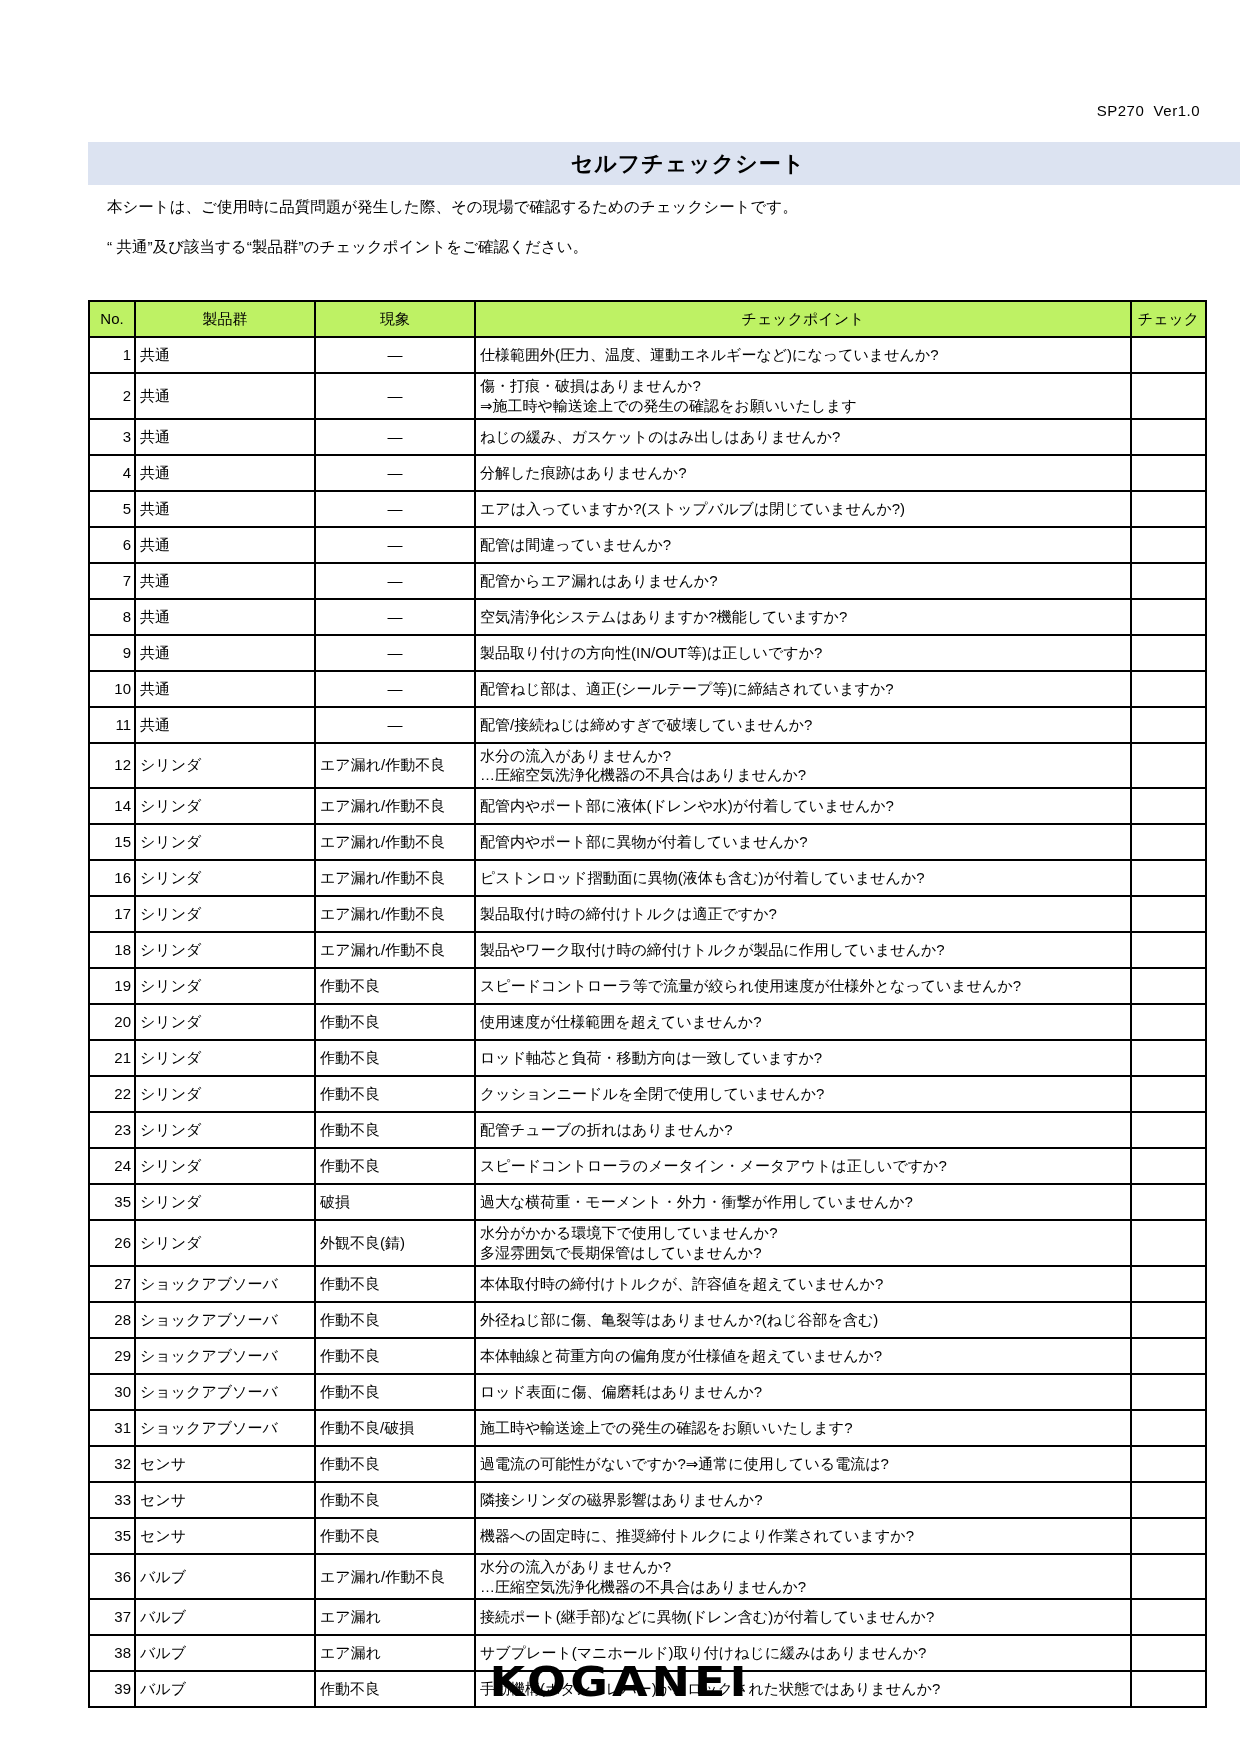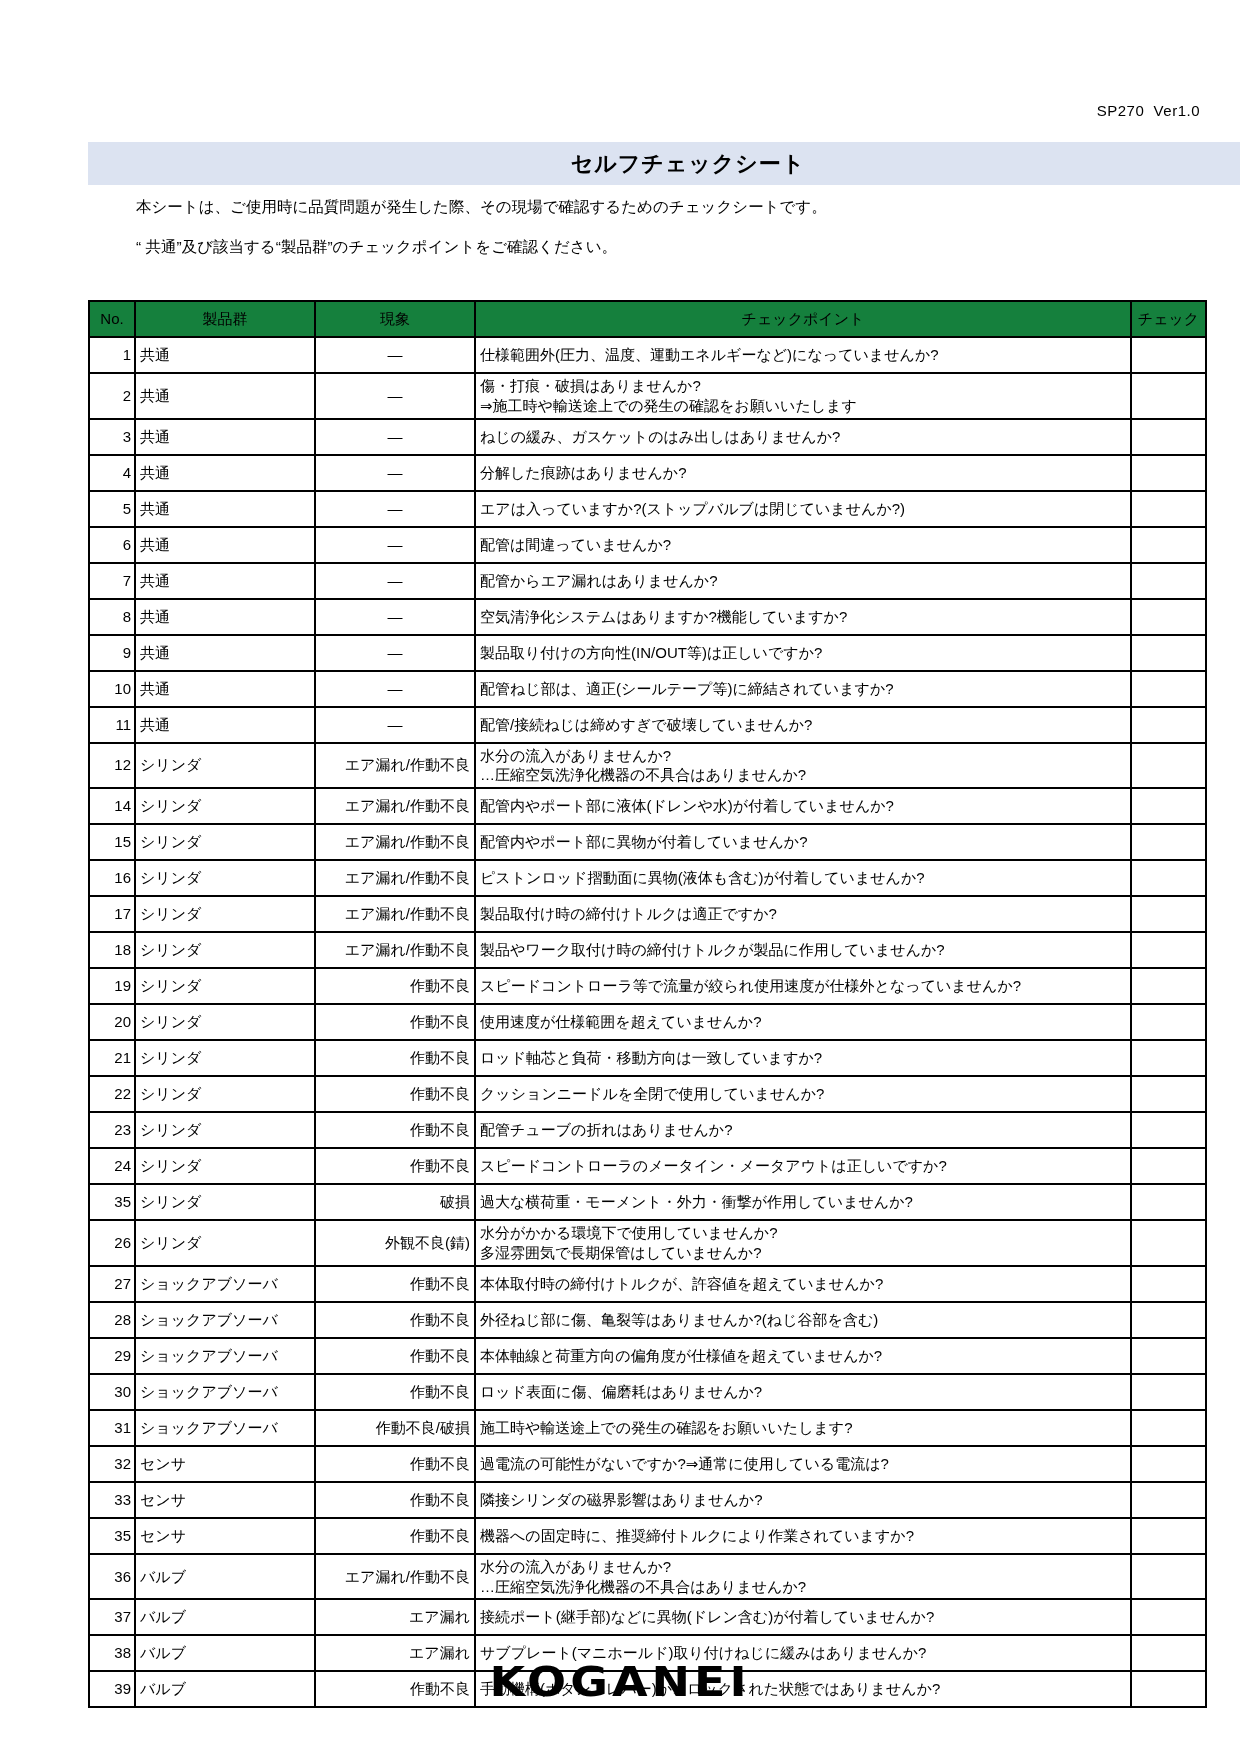--- a/index.html
+++ b/index.html
@@ -34,21 +34,21 @@
     justify-content: center;
   }
   .title-bar h1 {
     margin: 0;
     font-size: 22px;
     font-weight: bold;
     letter-spacing: 1px;
   }
   .intro {
     position: absolute;
-    left: 136px;
+    left: 107px;
     margin: 0;
     font-size: 15.5px;
   }
   .intro-1 { top: 197px; }
   .intro-2 { top: 237px; }
 
   table.check-sheet {
     position: absolute;
     top: 300px;
     left: 88px;
@@ -56,34 +56,34 @@
     border-collapse: collapse;
     table-layout: fixed;
   }
   .check-sheet th, .check-sheet td {
     border: 2px solid #000000;
     font-size: 15px;
     line-height: 1.32;
     overflow: hidden;
   }
   .check-sheet th {
-    background: #15803d;
+    background: #bef264;
     font-weight: normal;
     height: 30px;
     text-align: center;
     padding: 2px 2px;
   }
   .check-sheet td {
     height: 30px;
     padding: 2px 4px;
     vertical-align: middle;
     background: #ffffff;
   }
   td.col-no   { text-align: right; padding-right: 3px; }
-  td.col-phen { text-align: right; }
+  td.col-phen { text-align: left; }
   td.col-phen.is-dash { text-align: center; }
   td.col-cp   { white-space: pre-line; }
   td.col-check { padding: 0; }
 
   .logo {
     position: absolute;
     top: 1658px;
     left: 0;
     width: 100%;
     text-align: center;

